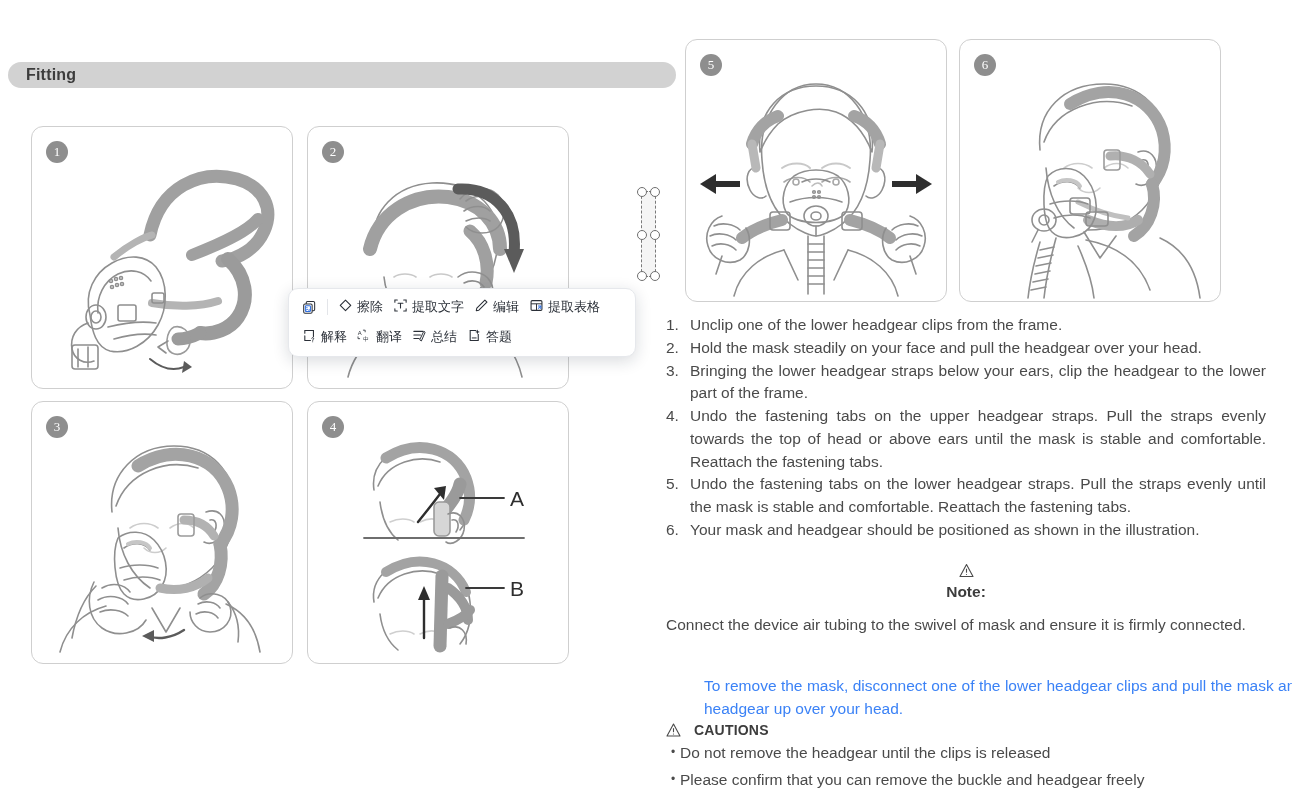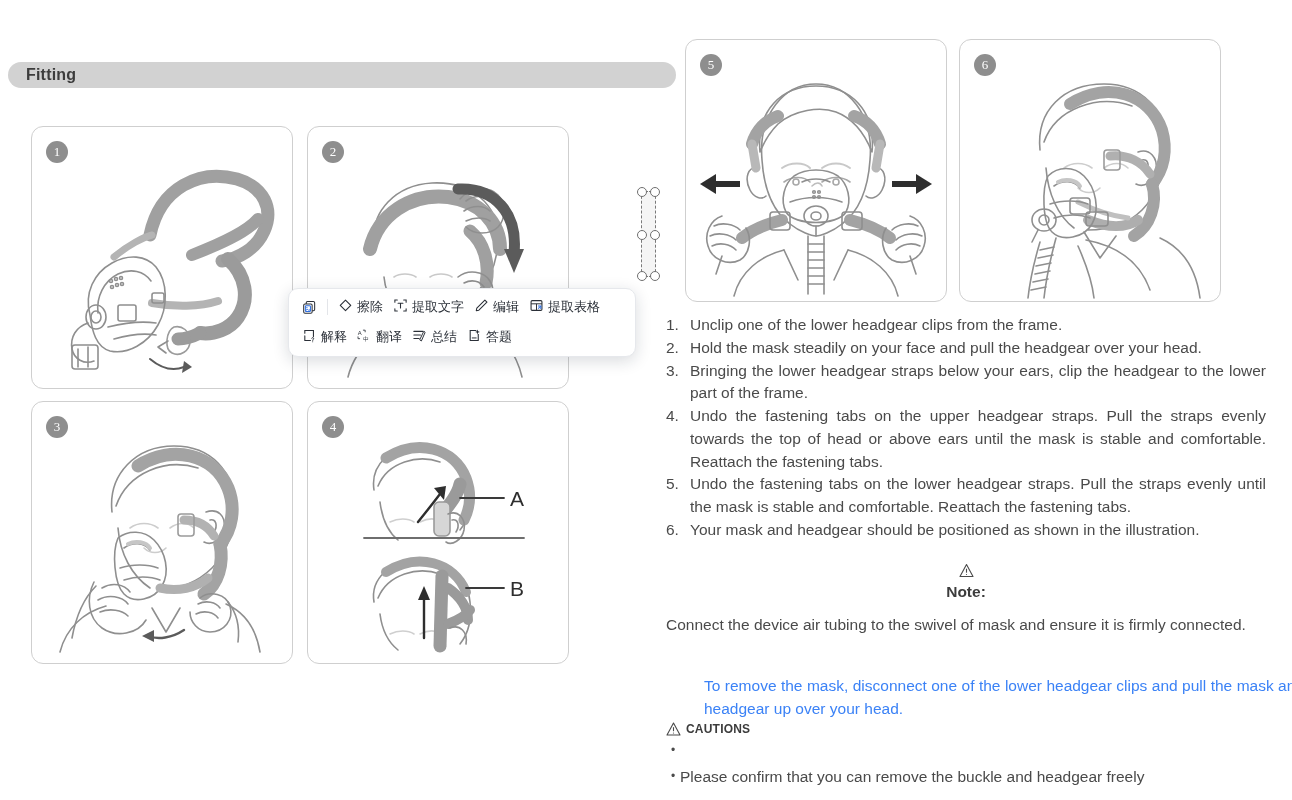--- a/index.html
+++ b/index.html
@@ -65,21 +65,21 @@
     text-align:justify;text-justify:inter-word;
   }
 
   #removal-pill{left:660px;top:645px;width:614px;}
   #removal-body{
     position:absolute;left:704px;top:675px;width:600px;
     font-size:15.5px;line-height:1.47;color:#3b82f6;
     text-align:justify;text-justify:inter-word;
   }
   #cautions-block{position:absolute;left:666px;top:722px;width:600px;}
-  .caution-head{display:flex;align-items:center;gap:5px;font-size:12px;
+  .caution-head{display:flex;align-items:center;gap:13px;font-size:14px;
     font-weight:bold;color:#3c3c3c;letter-spacing:.2px;}
   .caution-item{display:flex;font-size:15.5px;line-height:1.47;color:#4a4a4a;margin-top:4px;}
   .caution-bullet{width:14px;flex:0 0 14px;text-align:center;font-size:12px;line-height:1.8;}
 
   
   #ai-toolbar{
     position:absolute;left:288px;top:288px;width:330px;
     background:#ffffff;border:1px solid #e6e8ec;border-radius:10px;
     box-shadow:0 4px 16px rgba(20,30,50,.16);
     padding:6px 8px 7px 8px;z-index:40;
@@ -484,20 +484,21 @@
     <div class="caution-head">
       <svg class="warn-tri" width="15" height="14" viewBox="0 0 15 14">
         <path d="M7.5 1 L14 13 L1 13 Z" fill="none" stroke="#4a4a4a" stroke-width="1.1" stroke-linejoin="round"></path>
         <path d="M7.5 5.2 L7.5 9.2" stroke="#4a4a4a" stroke-width="1.1"></path>
         <circle cx="7.5" cy="11" r="0.6" fill="#4a4a4a"></circle>
       </svg>
       <span>CAUTIONS</span>
     </div>
     <div class="caution-item">
       <span class="caution-bullet">•</span>
+      <span>Do not remove the headgear until the clips is released</span>
     </div>
     <div class="caution-item">
       <span class="caution-bullet">•</span>
       <span>Please confirm that you can remove the buckle and headgear freely</span>
     </div>
   </div>
 
   <div id="selection-box">
     <div class="handle h-nw"></div>
     <div class="handle h-ne"></div>

